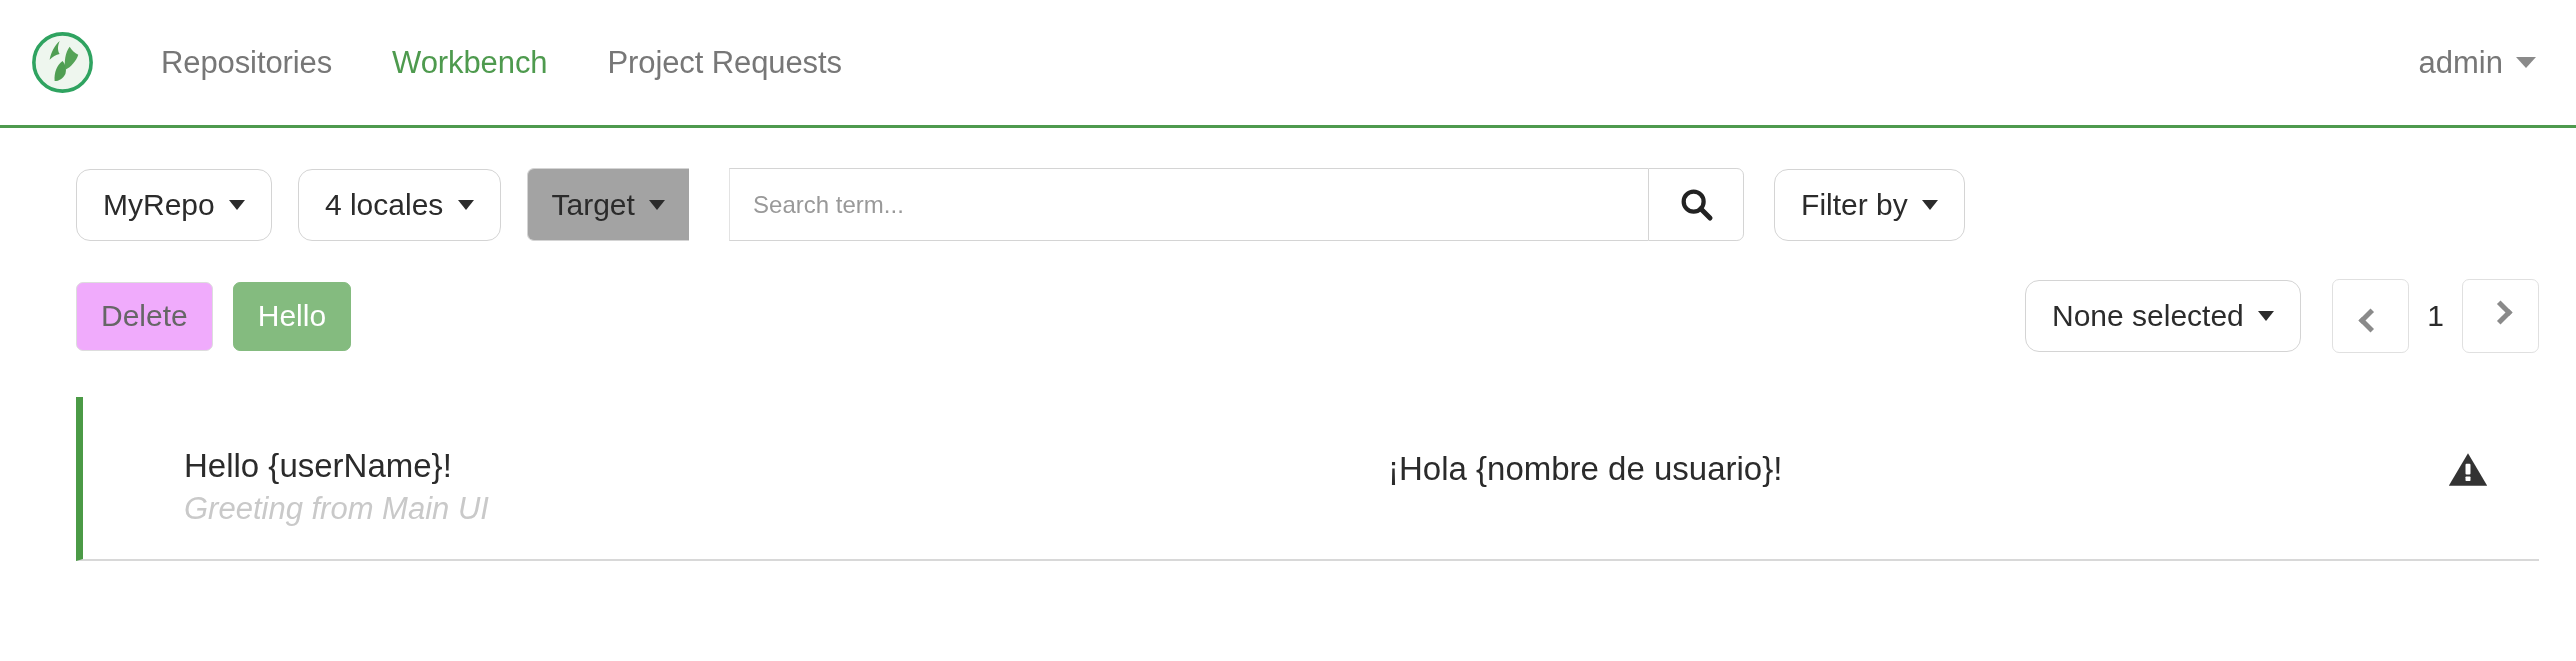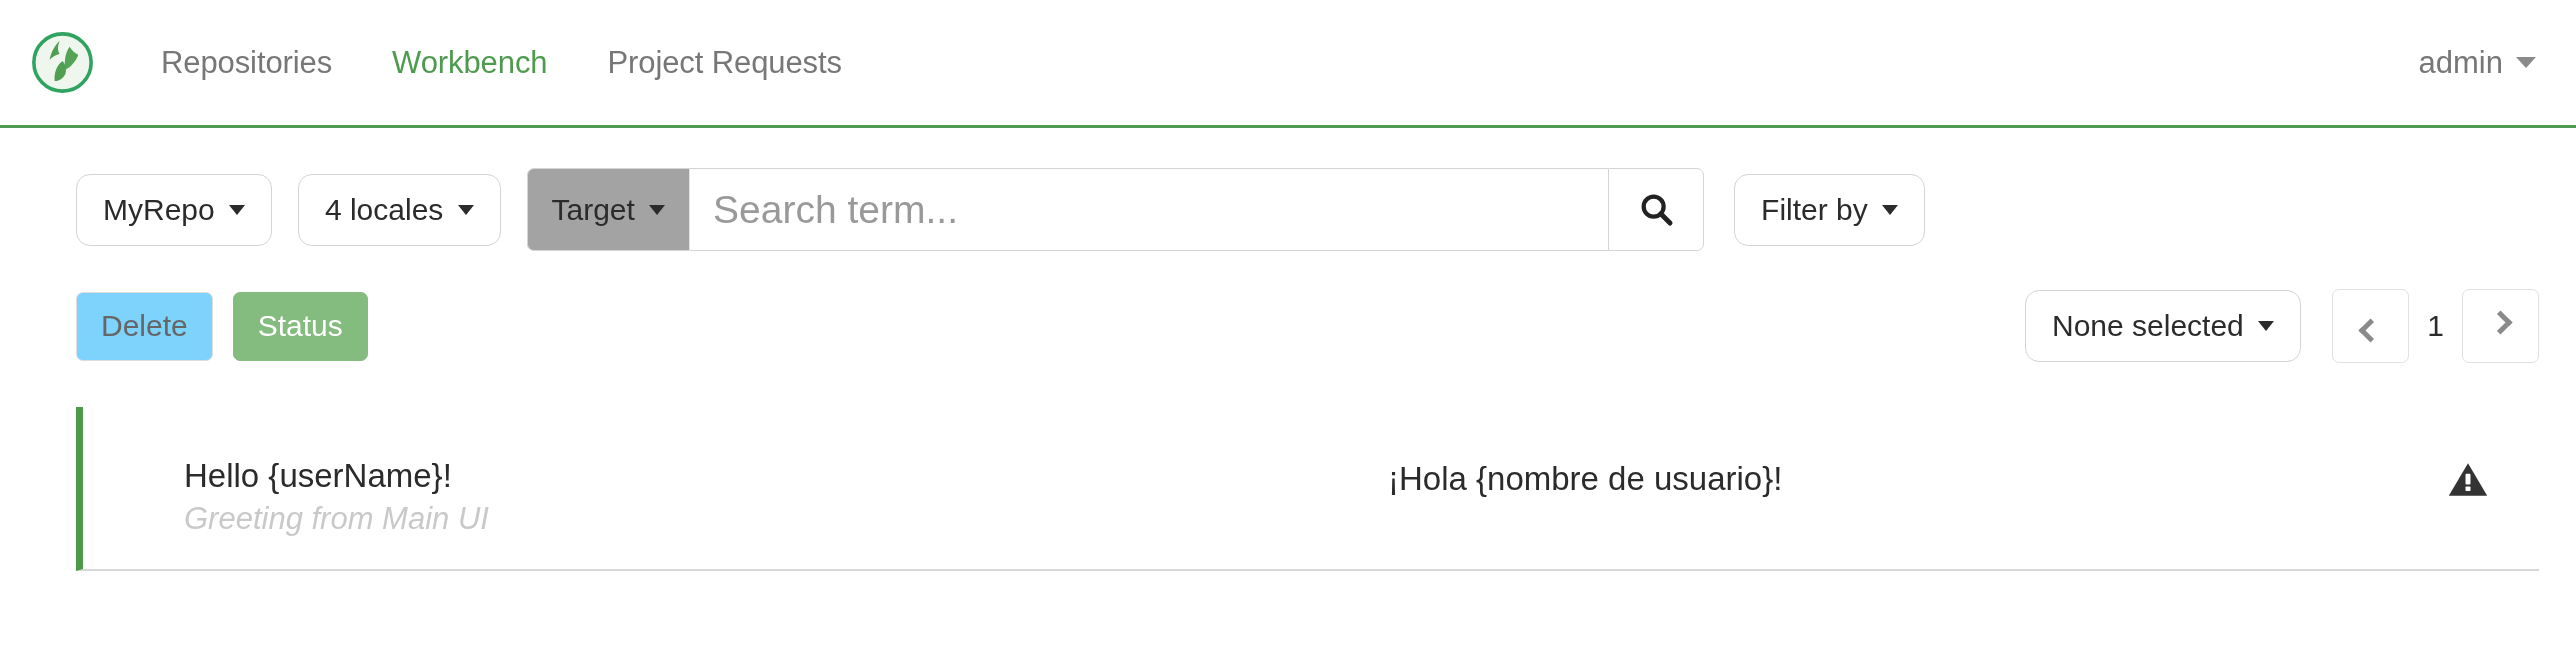--- a/index.html
+++ b/index.html
@@ -127,26 +127,27 @@
     align-items: center;
     gap: 14.2px;
     white-space: nowrap;
     cursor: pointer;
   }
   .search-input {
     border: 1.4px solid #d4d4d4;
     border-left: 1.4px solid #e3e3e3;
     border-right: none;
     background: #ffffff;
-    font-size: 39px;
+    font-size: 24px;
     color: #2b2b2b;
     padding: 18.5px 23px;
     width: 919px;
     outline: none;
     font-family: "Liberation Sans", sans-serif;
+    margin-left: 40px;
   }
   .search-input::placeholder { color: #999999; opacity: 1; }
 
   .search-btn {
     border: 1.4px solid #d4d4d4;
     border-radius: 0 7.1px 7.1px 0;
     background: #ffffff;
     padding: 17px 28.5px;
     display: inline-flex;
     align-items: center;
@@ -156,21 +157,21 @@
 
   
   .actionbar {
     display: flex;
     align-items: center;
     margin-top: 38px;
     padding-left: 0;
   }
 
   .btn-plain {
-    background: #7dd3fc;
+    background: #f0abfc;
     border: 1.4px solid #dddddd;
     border-radius: 7.1px;
     font-size: 30px;
     color: #666666;
     line-height: 1;
     padding: 18.5px 24px;
     cursor: pointer;
     font-family: "Liberation Sans", sans-serif;
   }
 
@@ -359,21 +360,21 @@
 
     <button class="btn">
       <span>Filter by</span>
       <span class="caret caret-sm"></span>
     </button>
   </div>
 
   <div class="actionbar">
 
     <button class="btn-plain">Delete</button>
-    <button class="btn-status">Status</button>
+    <button class="btn-status">Hello</button>
 
     <div class="actionbar-right">
 
       <button class="btn">
         <span>None selected</span>
         <span class="caret caret-sm"></span>
       </button>
 
       <div class="pager">
         <span class="pager-btn">

